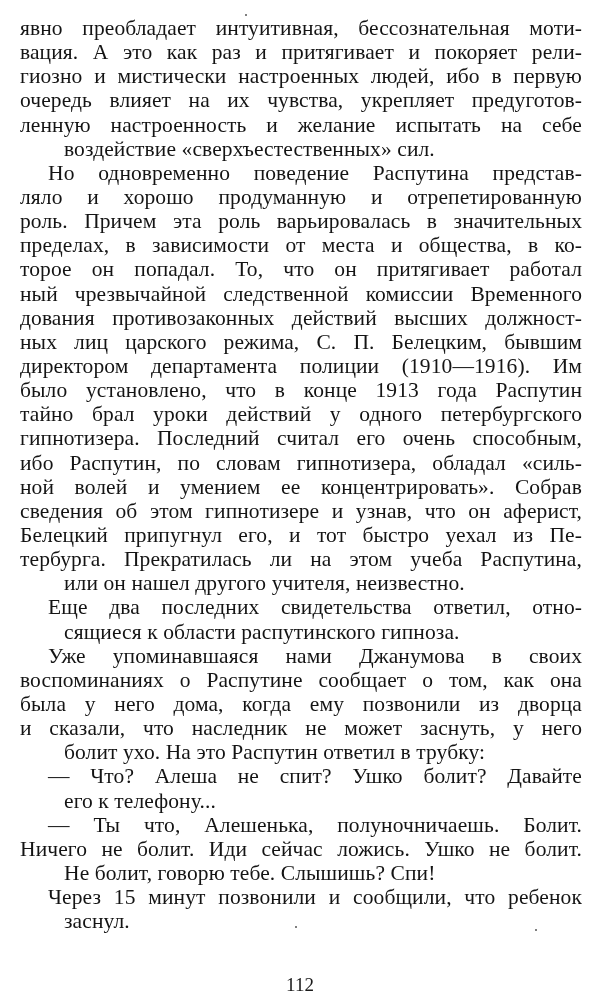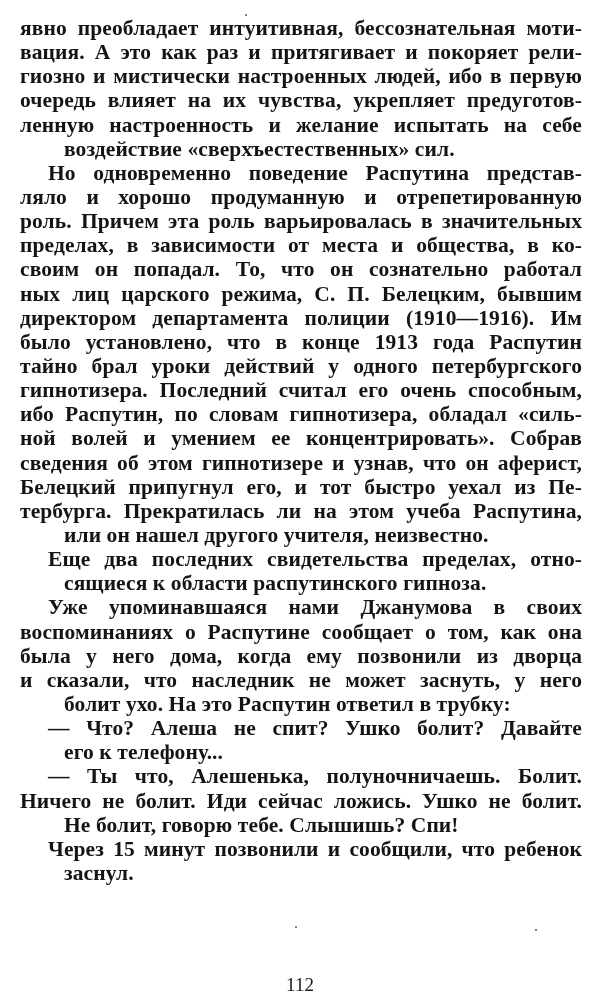--- a/index.html
+++ b/index.html
@@ -13,21 +13,20 @@
       position: relative;
       overflow: hidden;
       font-family: "Liberation Serif", "DejaVu Serif", serif;
       color: #141414;
     }
     .page {
       position: absolute;
       left: 20px;
       top: 16px;
       width: 562px;
-      font-weight: bold;
     }
     .line {
       display: block;
       height: 24.15px;
       line-height: 24.15px;
       font-size: 21.5px;
       white-space: nowrap;
       text-align: justify;
       text-align-last: justify;
       letter-spacing: 0.1px;
@@ -64,33 +63,35 @@
     <span class="line">явно преобладает интуитивная, бессознательная моти-</span>
     <span class="line">вация. А это как раз и притягивает и покоряет рели-</span>
     <span class="line">гиозно и мистически настроенных людей, ибо в первую</span>
     <span class="line">очередь влияет на их чувства, укрепляет предуготов-</span>
     <span class="line">ленную настроенность и желание испытать на себе</span>
     <span class="line last">воздействие «сверхъестественных» сил.</span>
     <span class="line indent">Но одновременно поведение Распутина представ-</span>
     <span class="line">ляло и хорошо продуманную и отрепетированную</span>
     <span class="line">роль. Причем эта роль варьировалась в значительных</span>
     <span class="line">пределах, в зависимости от места и общества, в ко-</span>
-    <span class="line">своим он попадал. То, что он сознательно работал</span>
+    <span class="line">торое он попадал. То, что он притягивает работал</span>
+    <span class="line">ный чрезвычайной следственной комиссии Временного</span>
+    <span class="line">дования противозаконных действий высших должност-</span>
     <span class="line">ных лиц царского режима, С. П. Белецким, бывшим</span>
     <span class="line">директором департамента полиции (1910—1916). Им</span>
     <span class="line">было установлено, что в конце 1913 года Распутин</span>
     <span class="line">тайно брал уроки действий у одного петербургского</span>
     <span class="line">гипнотизера. Последний считал его очень способным,</span>
     <span class="line">ибо Распутин, по словам гипнотизера, обладал «силь-</span>
     <span class="line">ной волей и умением ее концентрировать». Собрав</span>
     <span class="line">сведения об этом гипнотизере и узнав, что он аферист,</span>
     <span class="line">Белецкий припугнул его, и тот быстро уехал из Пе-</span>
     <span class="line">тербурга. Прекратилась ли на этом учеба Распутина,</span>
     <span class="line last">или он нашел другого учителя, неизвестно.</span>
-    <span class="line indent">Еще два последних свидетельства пределах, отно-</span>
+    <span class="line indent">Еще два последних свидетельства ответил, отно-</span>
     <span class="line last">сящиеся к области распутинского гипноза.</span>
     <span class="line indent">Уже упоминавшаяся нами Джанумова в своих</span>
     <span class="line">воспоминаниях о Распутине сообщает о том, как она</span>
     <span class="line">была у него дома, когда ему позвонили из дворца</span>
     <span class="line">и сказали, что наследник не может заснуть, у него</span>
     <span class="line last">болит ухо. На это Распутин ответил в трубку:</span>
     <span class="line indent">— Что? Алеша не спит? Ушко болит? Давайте</span>
     <span class="line last">его к телефону...</span>
     <span class="line indent">— Ты что, Алешенька, полуночничаешь. Болит.</span>
     <span class="line">Ничего не болит. Иди сейчас ложись. Ушко не болит.</span>

